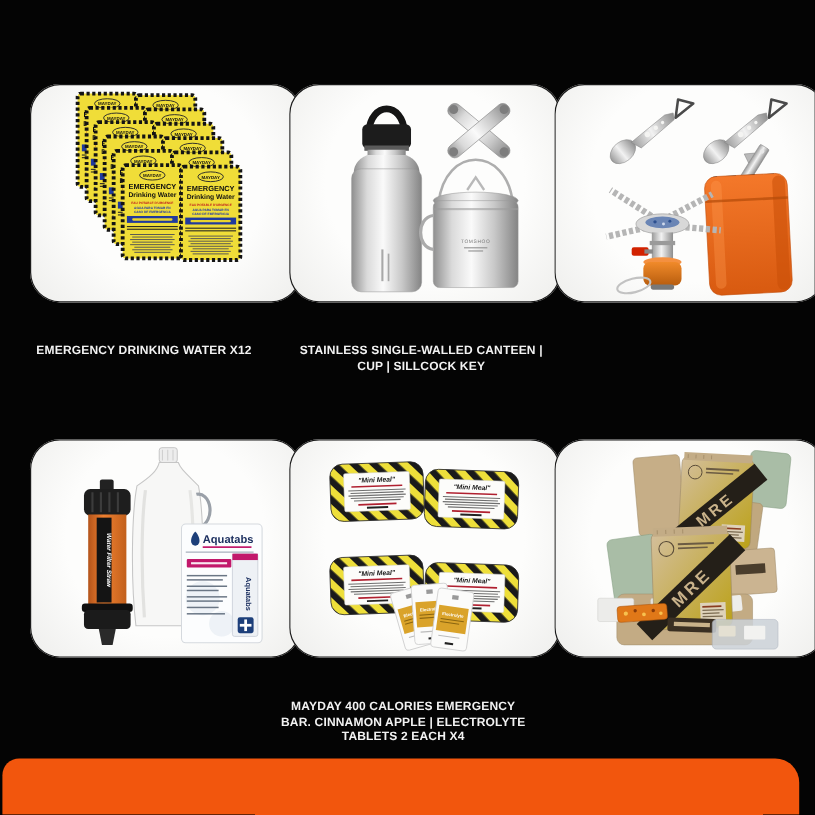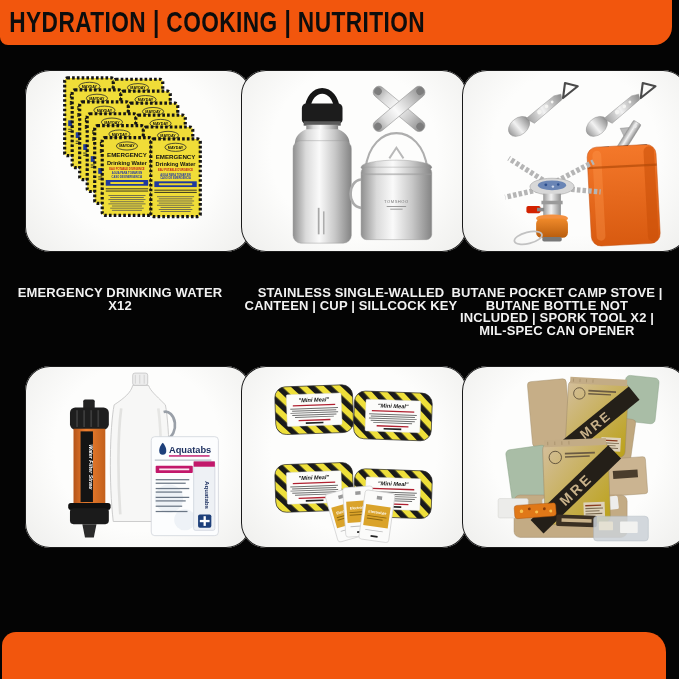--- a/index.html
+++ b/index.html
@@ -16,34 +16,31 @@
               border-radius:14px 20px 0 0;}
   
   .panel{position:absolute;width:190px;height:182px;border-radius:25px;
          background:radial-gradient(circle at 50% 45%, #fdfdfc 55%, #eeeeec 100%);
          box-shadow:0 0 0 1px #1a1a1a inset;padding-left:36px;}
   .p1{left:25px;top:70px;} .p2{left:241px;top:70px;} .p3{left:462px;top:70px;}
   .p4{left:25px;top:366px;} .p5{left:241px;top:366px;} .p6{left:462px;top:366px;}
   .panel svg{position:absolute;left:0;top:0;width:100%;height:100%;}
   
   .caption{position:absolute;width:214px;text-align:center;color:#f2f2f2;
-           font-weight:bold;font-size:13px;line-height:12.6px;letter-spacing:.15px;
+           font-weight:bold;font-size:10px;line-height:12.6px;letter-spacing:.15px;
            text-transform:uppercase;}
   .c1{left:13px;top:287px;} .c2{left:244px;top:287px;} .c3{left:450px;top:287px;}
   .c4{left:13px;top:584px;} .c5{left:229px;top:584px;} .c6{left:450px;top:584px;}
   svg text{font-family:"Liberation Sans",sans-serif;}
 </style>
 </head>
 <body>
 
 <div class="stage">
 
-  <div class="header-bar">
-    <div class="header-title">HYDRATION | COOKING | NUTRITION</div>
-  </div>
 
   <div class="panel p1">
     <svg viewBox="0 0 190 206">
       <defs>
         <g id="packet">
           <rect x="2" y="2" width="56" height="88" rx="3" fill="#f0dd38" stroke="#141414" stroke-width="3.6" stroke-dasharray="3 2.4"></rect>
           <ellipse cx="30" cy="11.5" rx="12" ry="4.6" fill="none" stroke="#2a2a2a" stroke-width="0.9"></ellipse>
           <text x="30" y="13.2" font-size="4.2" font-weight="bold" text-anchor="middle" fill="#111">MAYDAY</text>
           <text x="30" y="24.5" font-size="7" font-weight="bold" text-anchor="middle" fill="#111">EMERGENCY</text>
           <text x="30" y="32.5" font-size="6.4" font-weight="bold" text-anchor="middle" fill="#111">Drinking Water</text>
@@ -381,16 +378,16 @@
       <g>
         <rect x="116" y="170" width="62" height="28" rx="4" fill="#ccd2d8" opacity=".85" stroke="#a9b2bc" stroke-width="0.6"></rect>
         <rect x="146" y="176" width="20" height="13" rx="1" fill="#f2f2f0"></rect>
         <rect x="122" y="176" width="16" height="10" rx="1" fill="#e4e0d2"></rect>
       </g>
     </svg>
   </div>
 
   <div class="caption c1">EMERGENCY DRINKING WATER x12</div>
   <div class="caption c2">STAINLESS SINGLE-WALLED CANTEEN | CUP | SILLCOCK KEY</div>
-  <div class="caption c3">BUTANE POCKET CAMP STOVE | BUTANE BOTTLE NOT INCLUDED | SPORK TOOL x2 | MIL-SPEC CAN OPENER</div>
+  <div class="caption c5">MAYDAY 400 CALORIES EMERGENCY BAR. CINNAMON APPLE | ELECTROLYTE TABLETS 2 EACH x4</div>
 
   <div class="footer-bar"></div>
 </div>
 
 </body></html>

